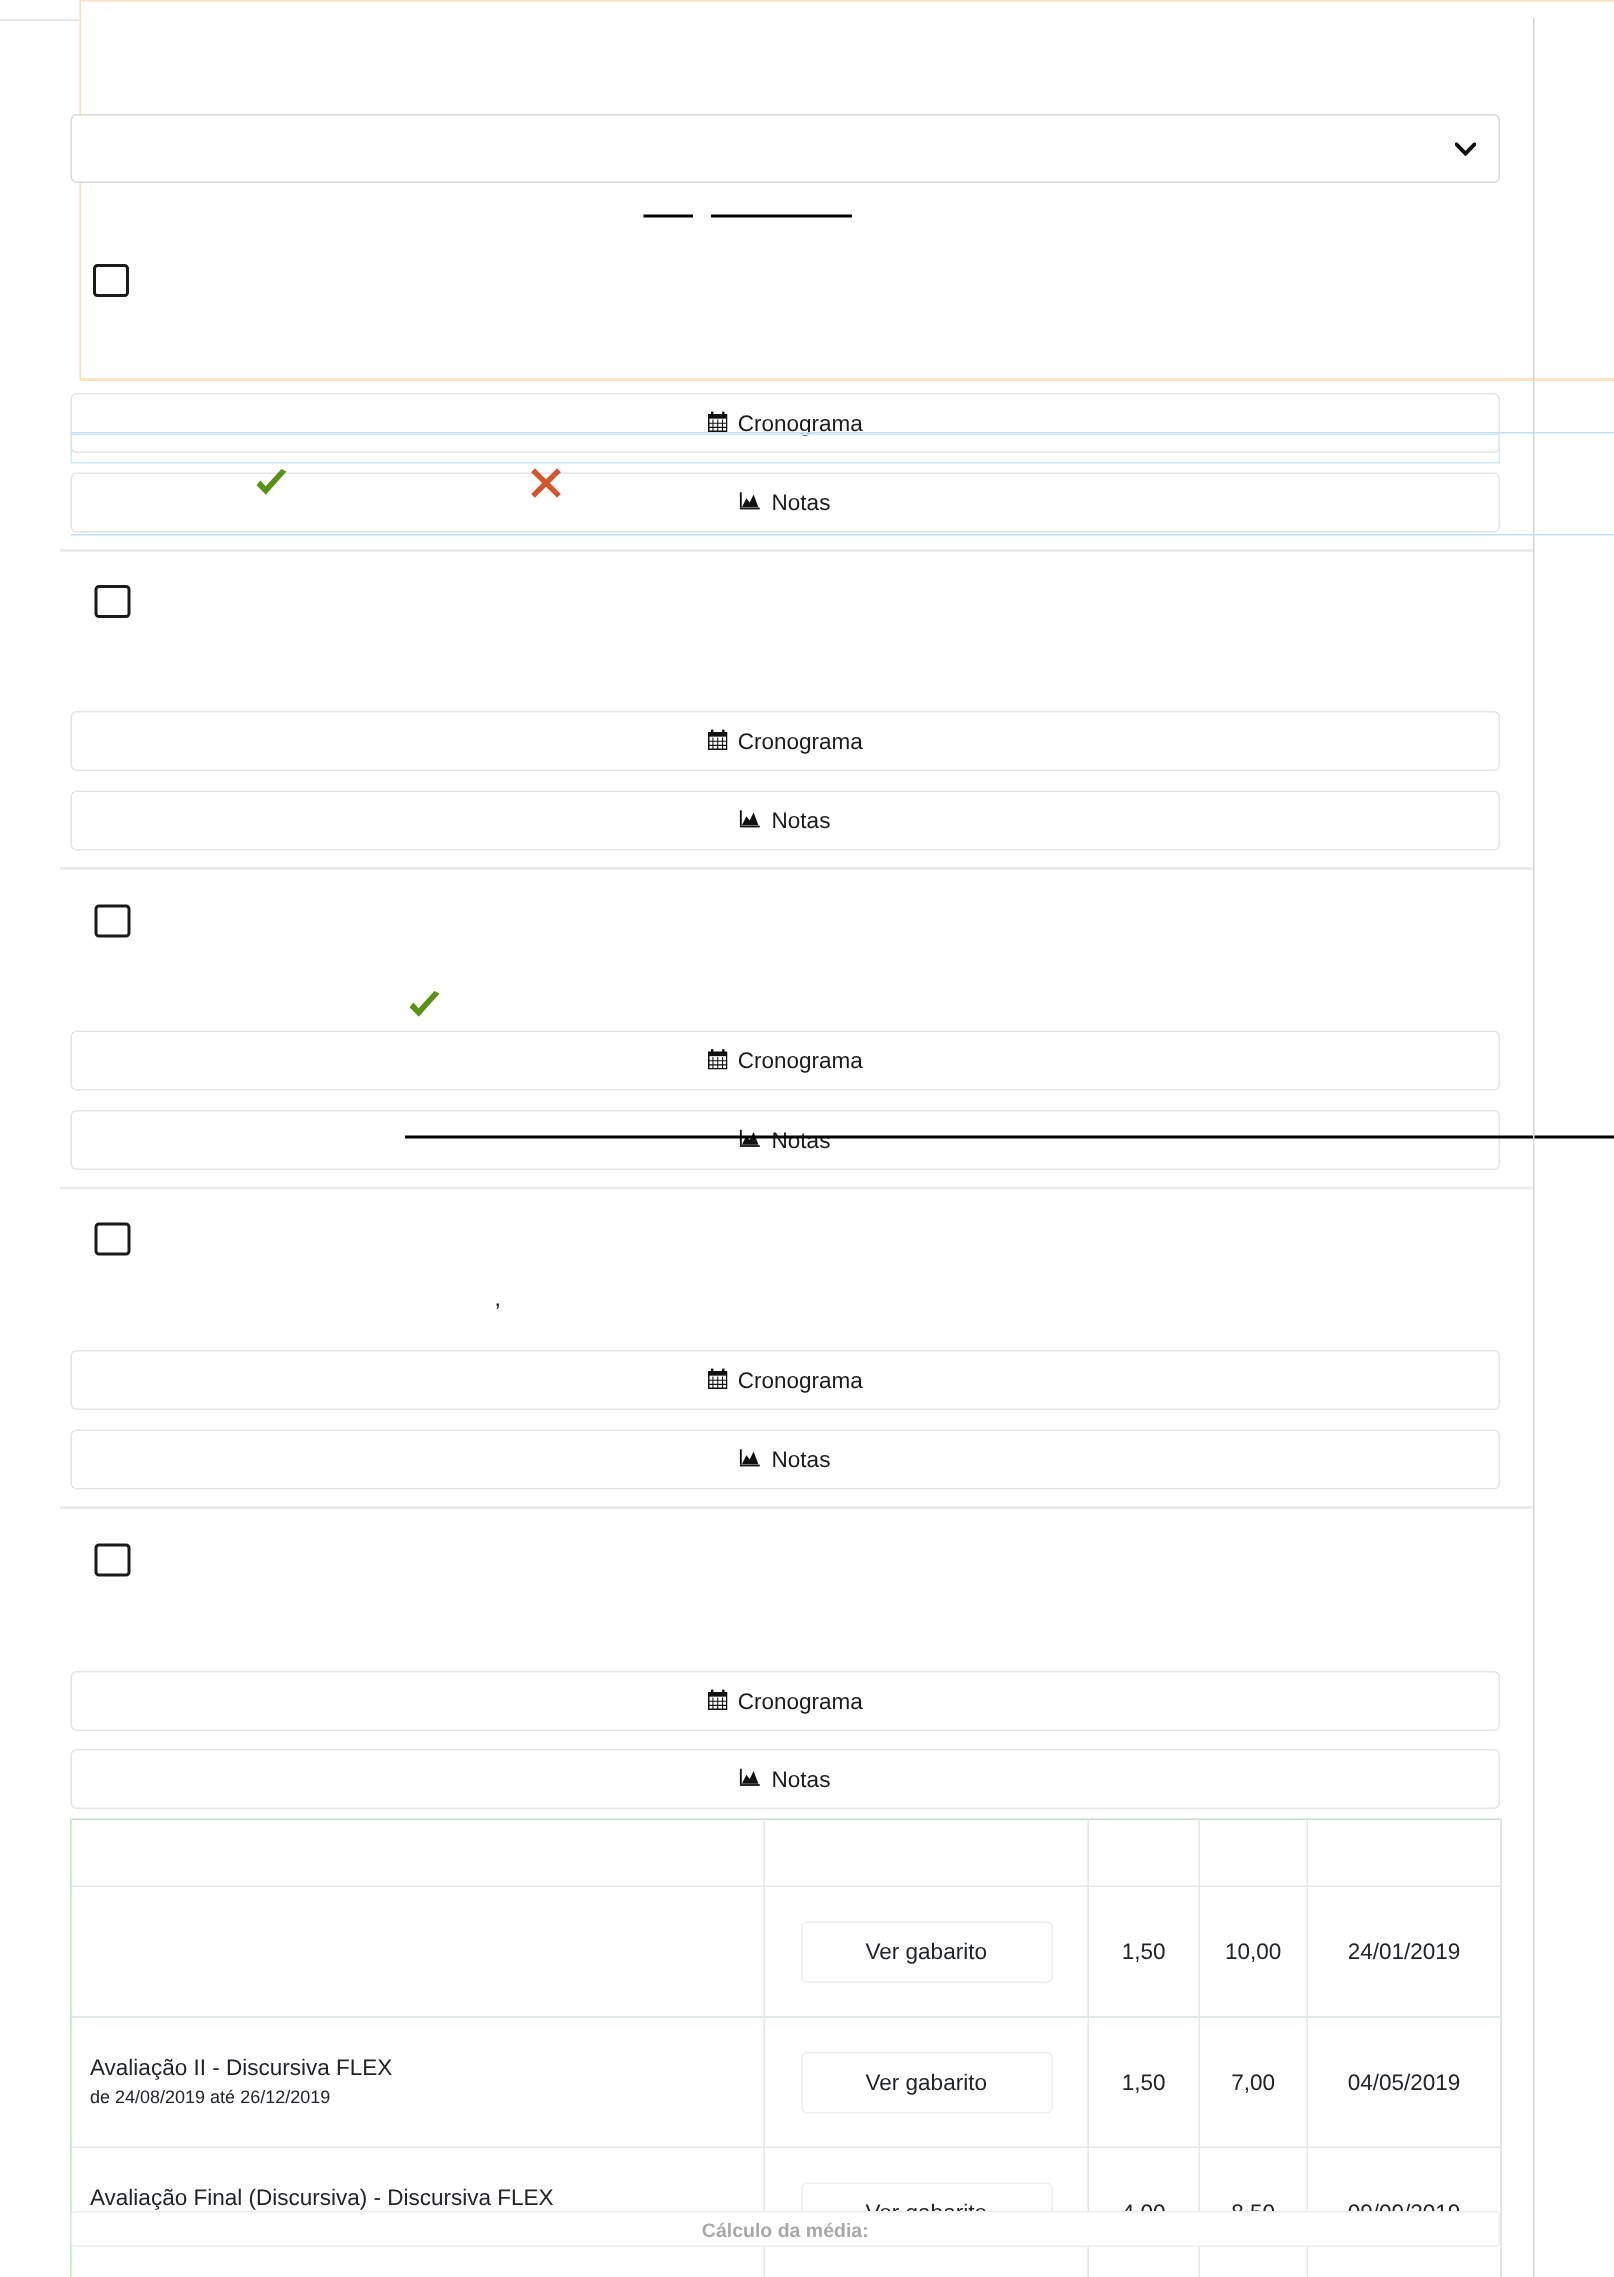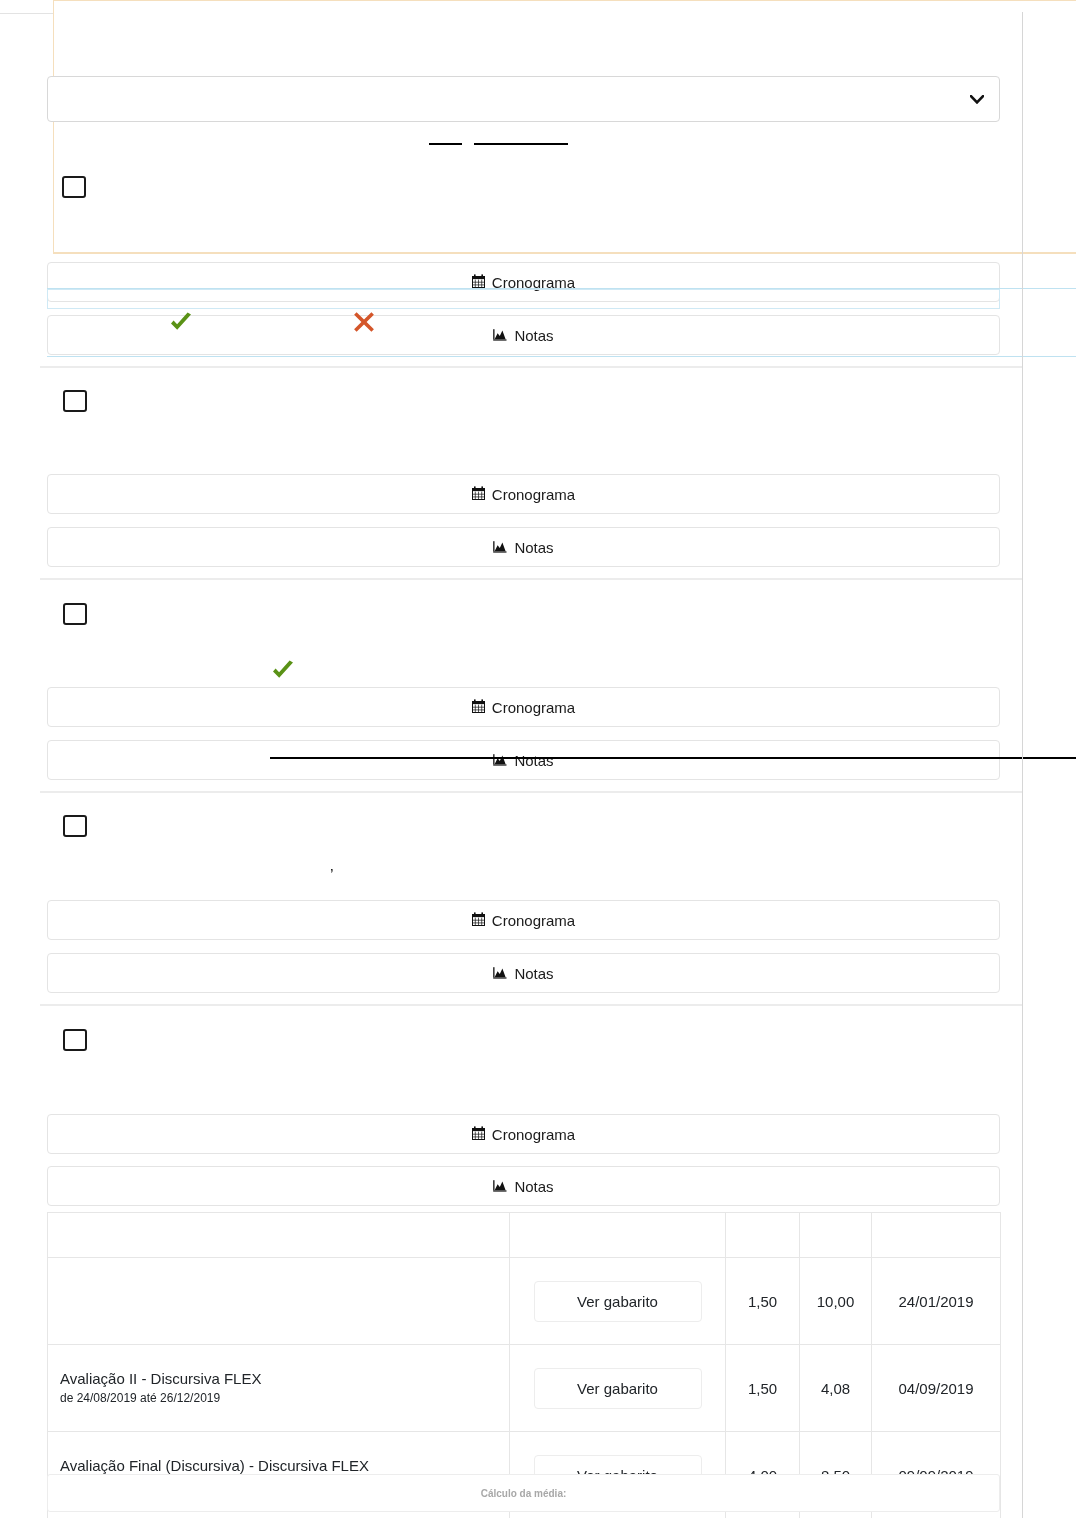--- a/index.html
+++ b/index.html
@@ -255,31 +255,31 @@
     box-sizing: border-box;
   }
   .num-cell, .date-cell { text-align: center; font-size: 15px; }
 
   
   .media-box {
     position: absolute;
     left: 47px;
     top: 1474px;
     width: 953px;
-    height: 38px;
+    height: 24px;
     border: 1px solid #ededed;
     border-radius: 3px;
     background: #ffffff;
     box-sizing: border-box;
     display: flex;
     align-items: center;
     justify-content: center;
     gap: 9px;
     color: #a8a8a8;
-    font-size: 10px;
+    font-size: 13px;
     white-space: nowrap;
   }
   .media-label { font-weight: bold; }
   .media-expr  { font-weight: bold; }
 </style>
 </head>
 <body>
 
 <div class="top-grey-rule"></div>
 
@@ -504,22 +504,22 @@
 
     <tr class="data-row">
       <td class="name-cell">
         <span class="name-title">Avaliação II - Discursiva FLEX</span>
         <span class="name-sub">de 24/08/2019 até 26/12/2019</span>
       </td>
       <td class="gab-cell">
         <span class="gab-btn">Ver gabarito</span>
       </td>
       <td class="num-cell">1,50</td>
-      <td class="num-cell">4,08</td>
-      <td class="date-cell">04/09/2019</td>
+      <td class="num-cell">7,00</td>
+      <td class="date-cell">04/05/2019</td>
     </tr>
 
     <tr class="data-row">
       <td class="name-cell">
         <span class="name-title">Avaliação Final (Discursiva) - Discursiva FLEX</span>
         <span class="name-sub">de 31/08/2019 até 15/09/2019</span>
       </td>
       <td class="gab-cell">
         <span class="gab-btn">Ver gabarito</span>
       </td>

